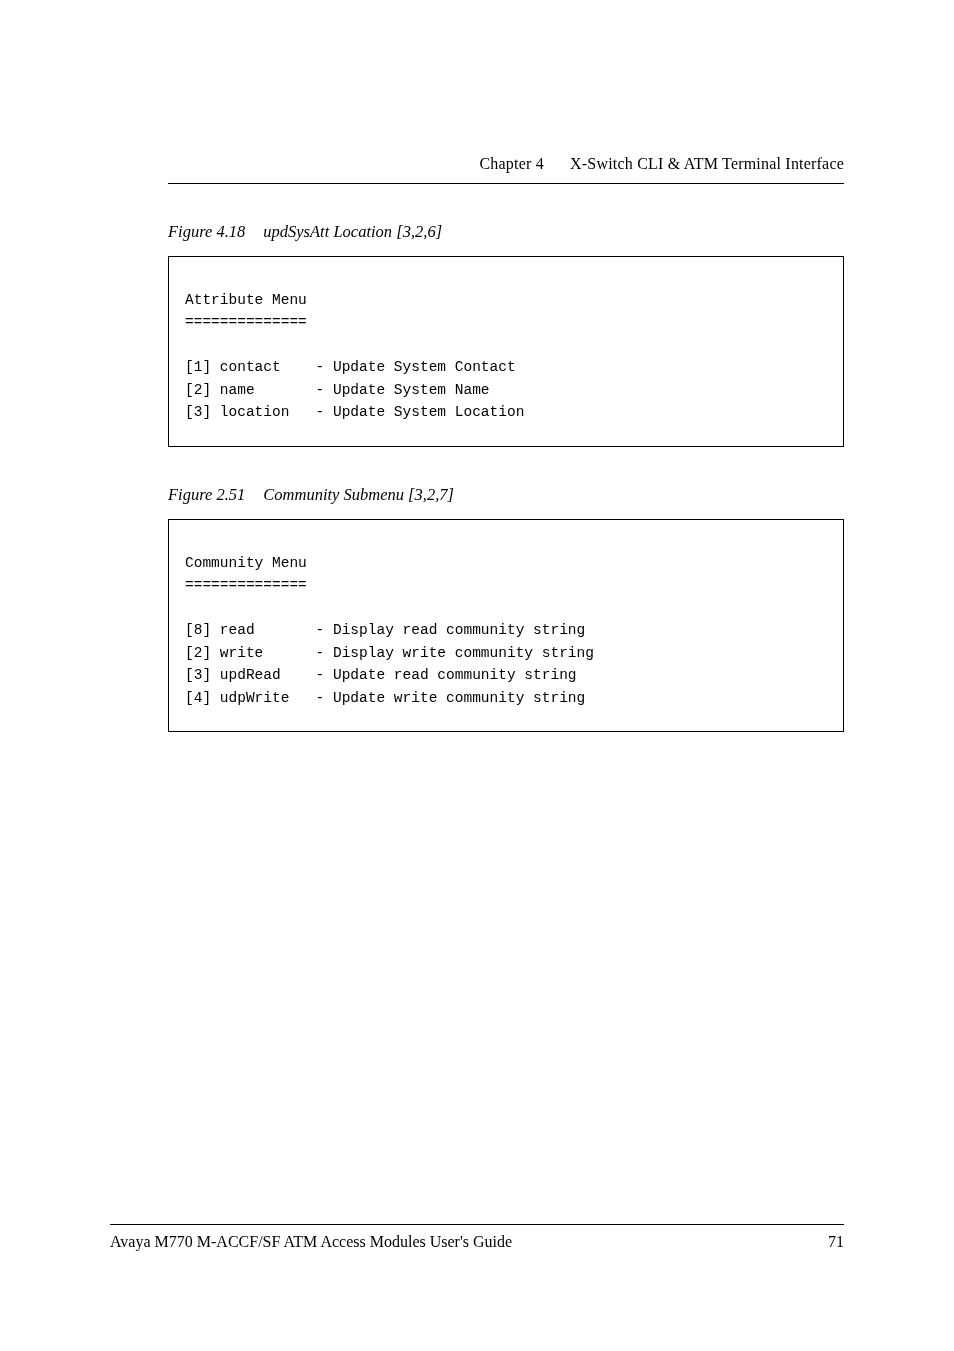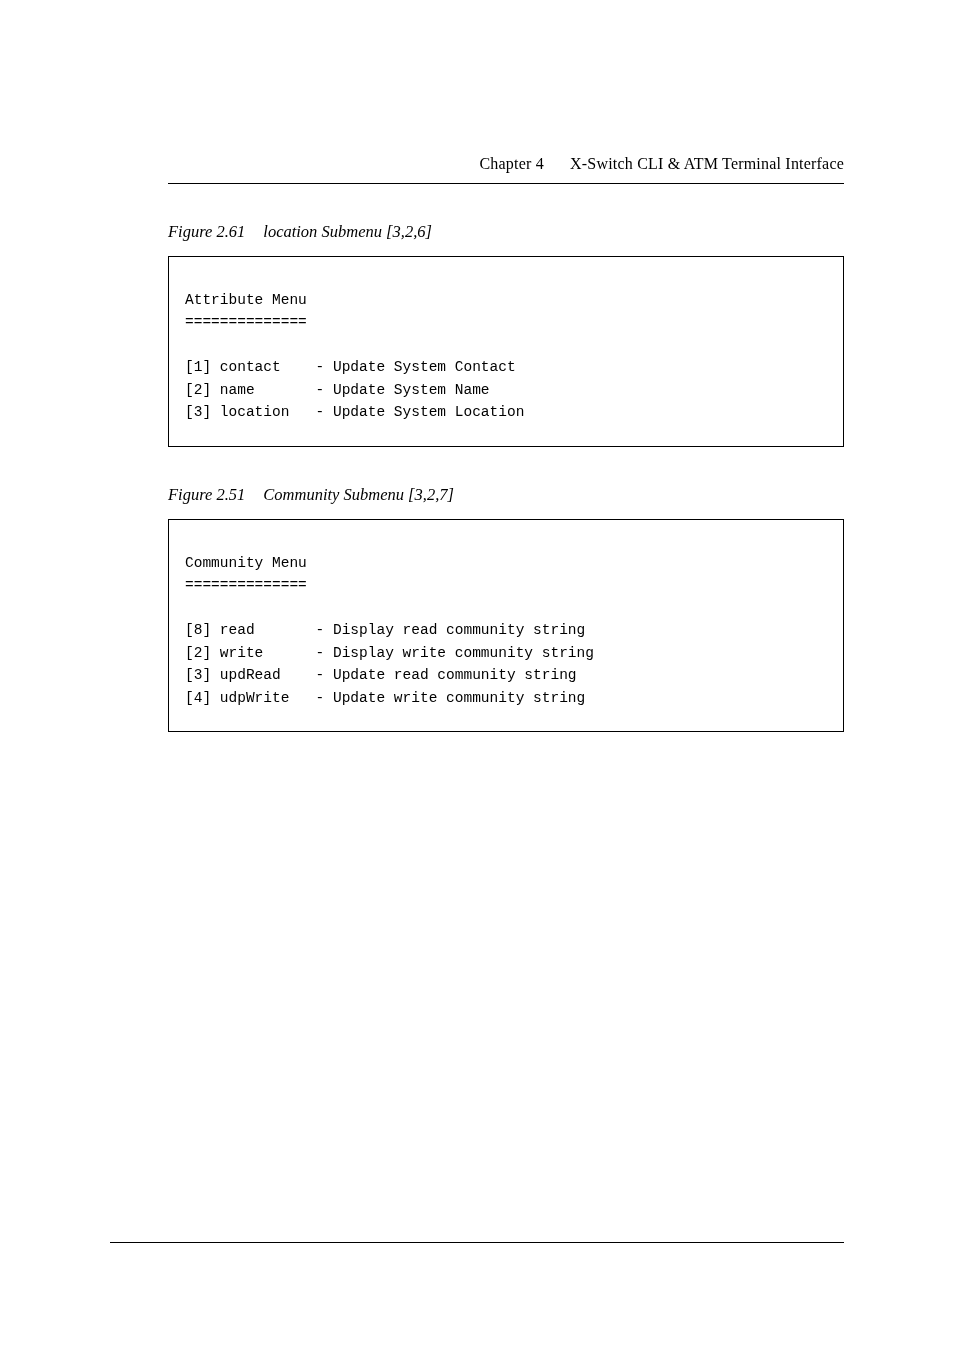--- a/index.html
+++ b/index.html
@@ -65,21 +65,21 @@
 
 <div class="page">
 
   <div class="running-head">
     <span class="chap">Chapter 4</span>
     <span>X-Switch CLI &amp; ATM Terminal Interface</span>
   </div>
   <hr class="hr-top">
 
   <p class="figure-label">
-    <span class="figure-num">Figure 2.61</span><span>location Submenu [3,2,6]</span>
+    <span class="figure-num">Figure 4.18</span><span>updSysAtt Location [3,2,6]</span>
   </p>
   <pre class="codebox">Attribute Menu
 ==============
 
 [1] contact    - Update System Contact
 [2] name       - Update System Name
 [3] location   - Update System Location</pre>
 
   <p class="figure-label">
     <span class="figure-num">Figure 2.51</span><span>Community Submenu [3,2,7]</span>
@@ -87,15 +87,19 @@
   <pre class="codebox">Community Menu
 ==============
 
 [8] read       - Display read community string
 [2] write      - Display write community string
 [3] updRead    - Update read community string
 [4] udpWrite   - Update write community string</pre>
 
   <div class="footer">
     <hr class="hr-bot">
+    <div class="footer-row">
+      <span>Avaya M770 M-ACCF/SF ATM Access Modules User's Guide</span>
+      <span>71</span>
+    </div>
   </div>
 
 </div>
 
 </body></html>

